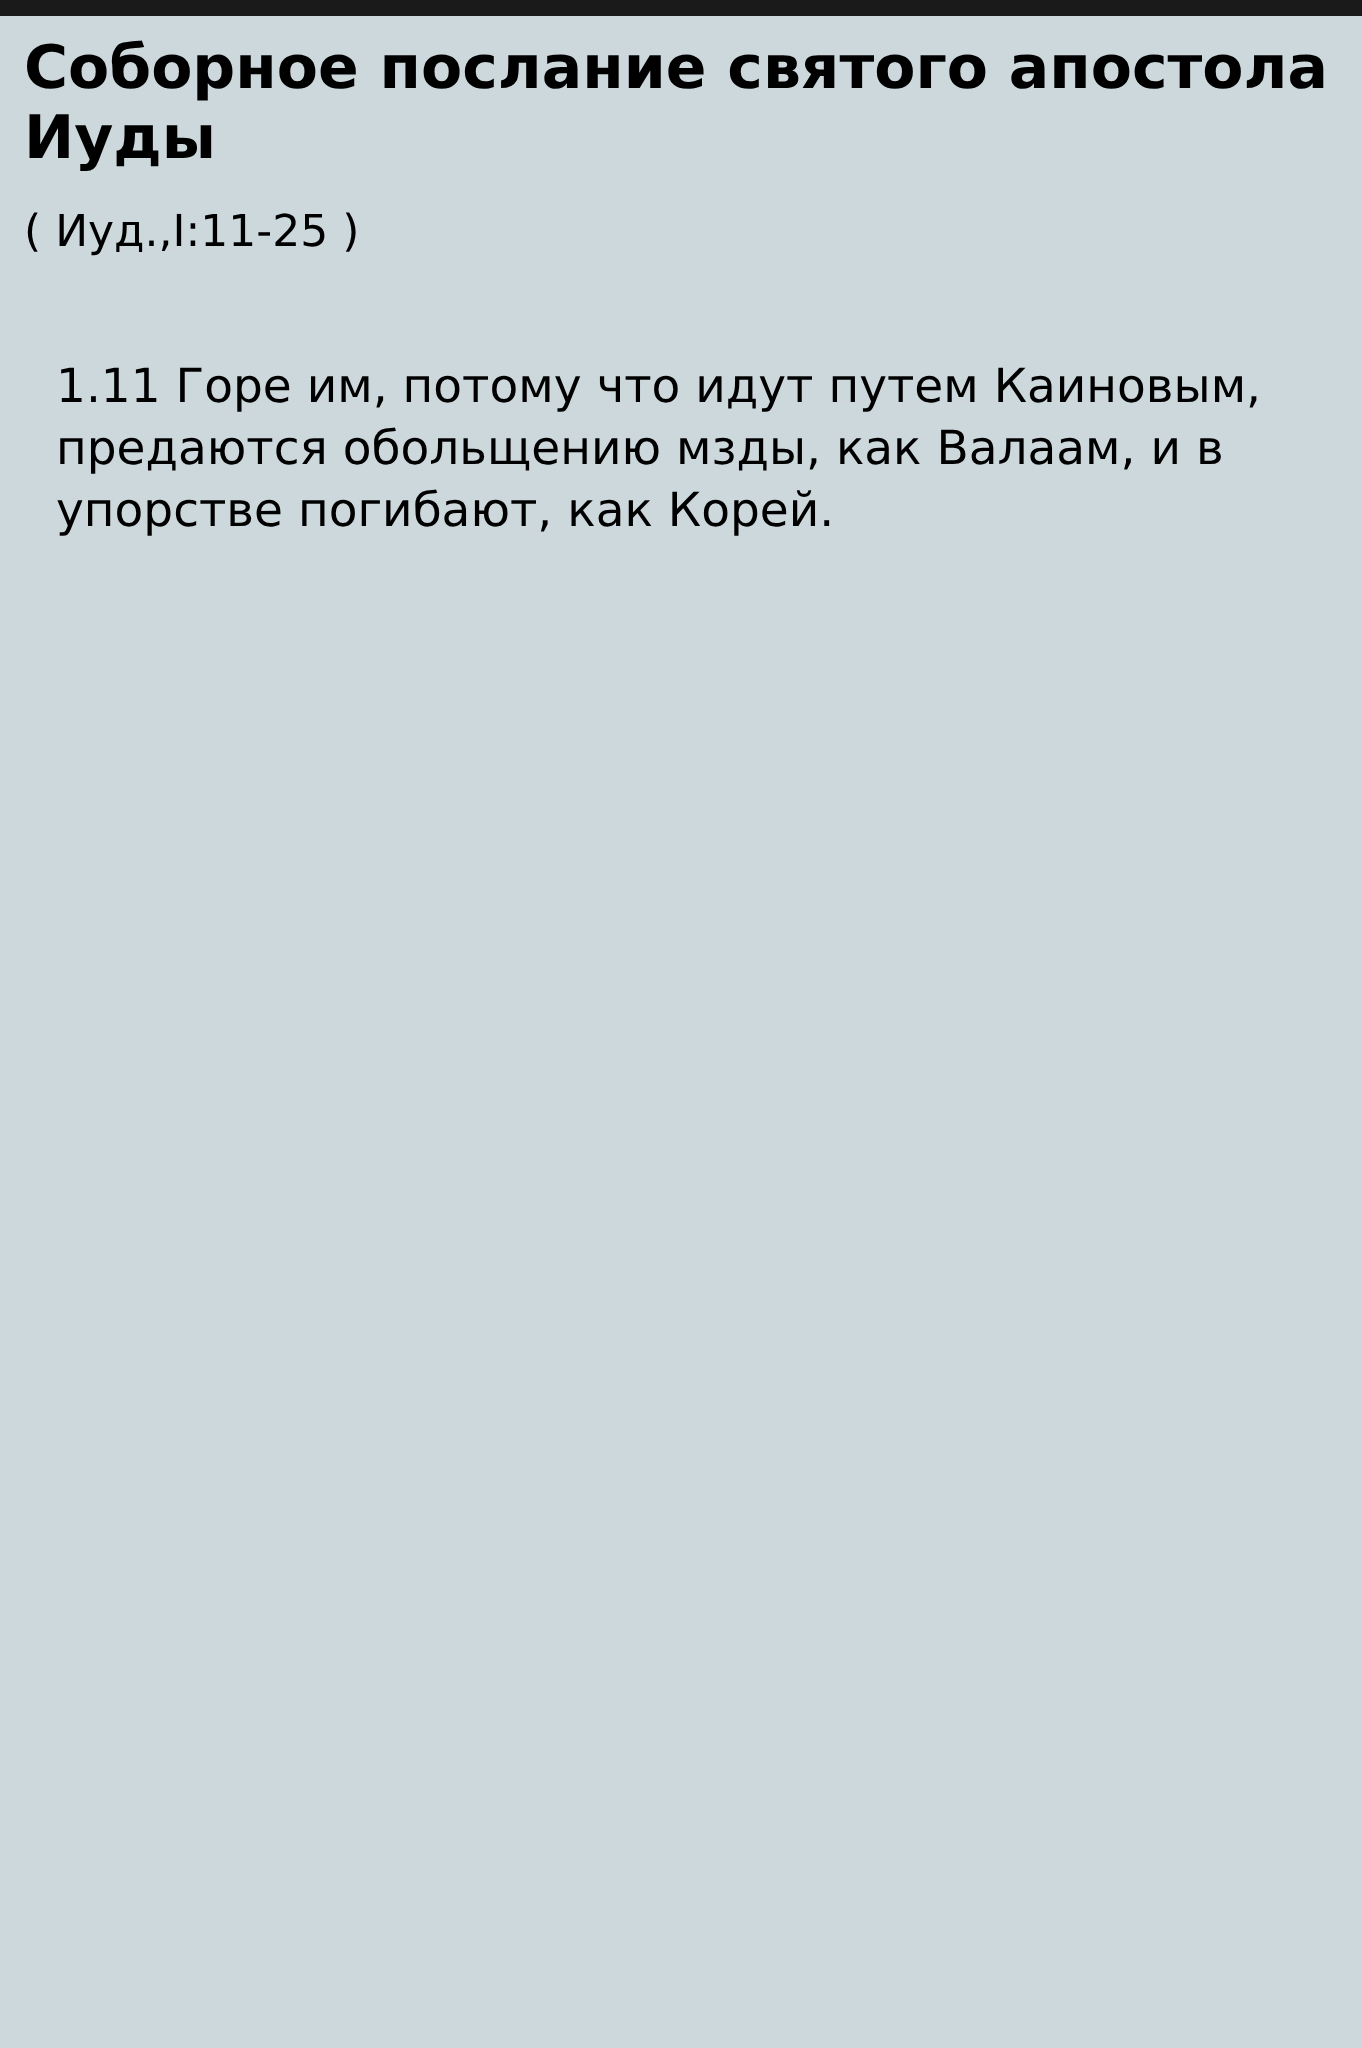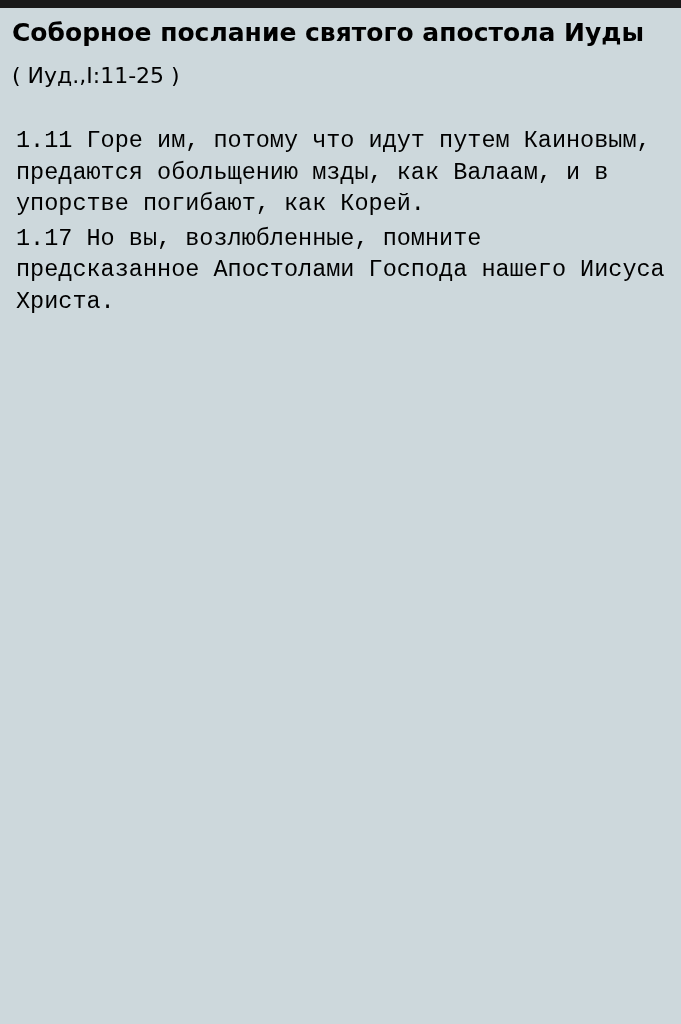--- a/index.html
+++ b/index.html
@@ -18,21 +18,21 @@
     width: 681px;
     height: 8px;
     background: #1a1a1a;
   }
   .page {
     padding: 10px 12px 0 12px;
     box-sizing: border-box;
     width: 681px;
   }
   .title {
-    font-size: 25px;
+    font-size: 30px;
     font-weight: bold;
     line-height: 1.16;
     letter-spacing: 0px;
     margin: 0 0 2px 0;
     color: #000;
   }
   .reference {
     font-size: 22px;
     font-weight: normal;
     line-height: 1.2;
@@ -41,32 +41,30 @@
   }
   .spacer {
     height: 22px;
   }
   .verses {
     font-size: 23.5px;
     line-height: 1.33;
     color: #000;
   }
   .verse {
-    margin: 4px;
+    margin: 16px;
     padding: 0;
     text-indent: 0;
-    font-family: Liberation Mono, monospace;
   }
 </style>
 </head>
 <body>
 
 <div class="topbar"></div>
 
 <div class="page">
   <h1 class="title">Соборное послание святого апостола Иуды</h1>
   <div class="reference">( Иуд.,I:11-25 )</div>
   <div class="spacer"></div>
   <div class="verses">
     <p class="verse">1.11 Горе им, потому что идут путем Каиновым, предаются обольщению мзды, как Валаам, и в упорстве погибают, как Корей.</p>
-    <p class="verse">1.17 Но вы, возлюбленные, помните предсказанное Апостолами Господа нашего Иисуса Христа.</p>
   </div>
 </div>
 
 </body></html>

